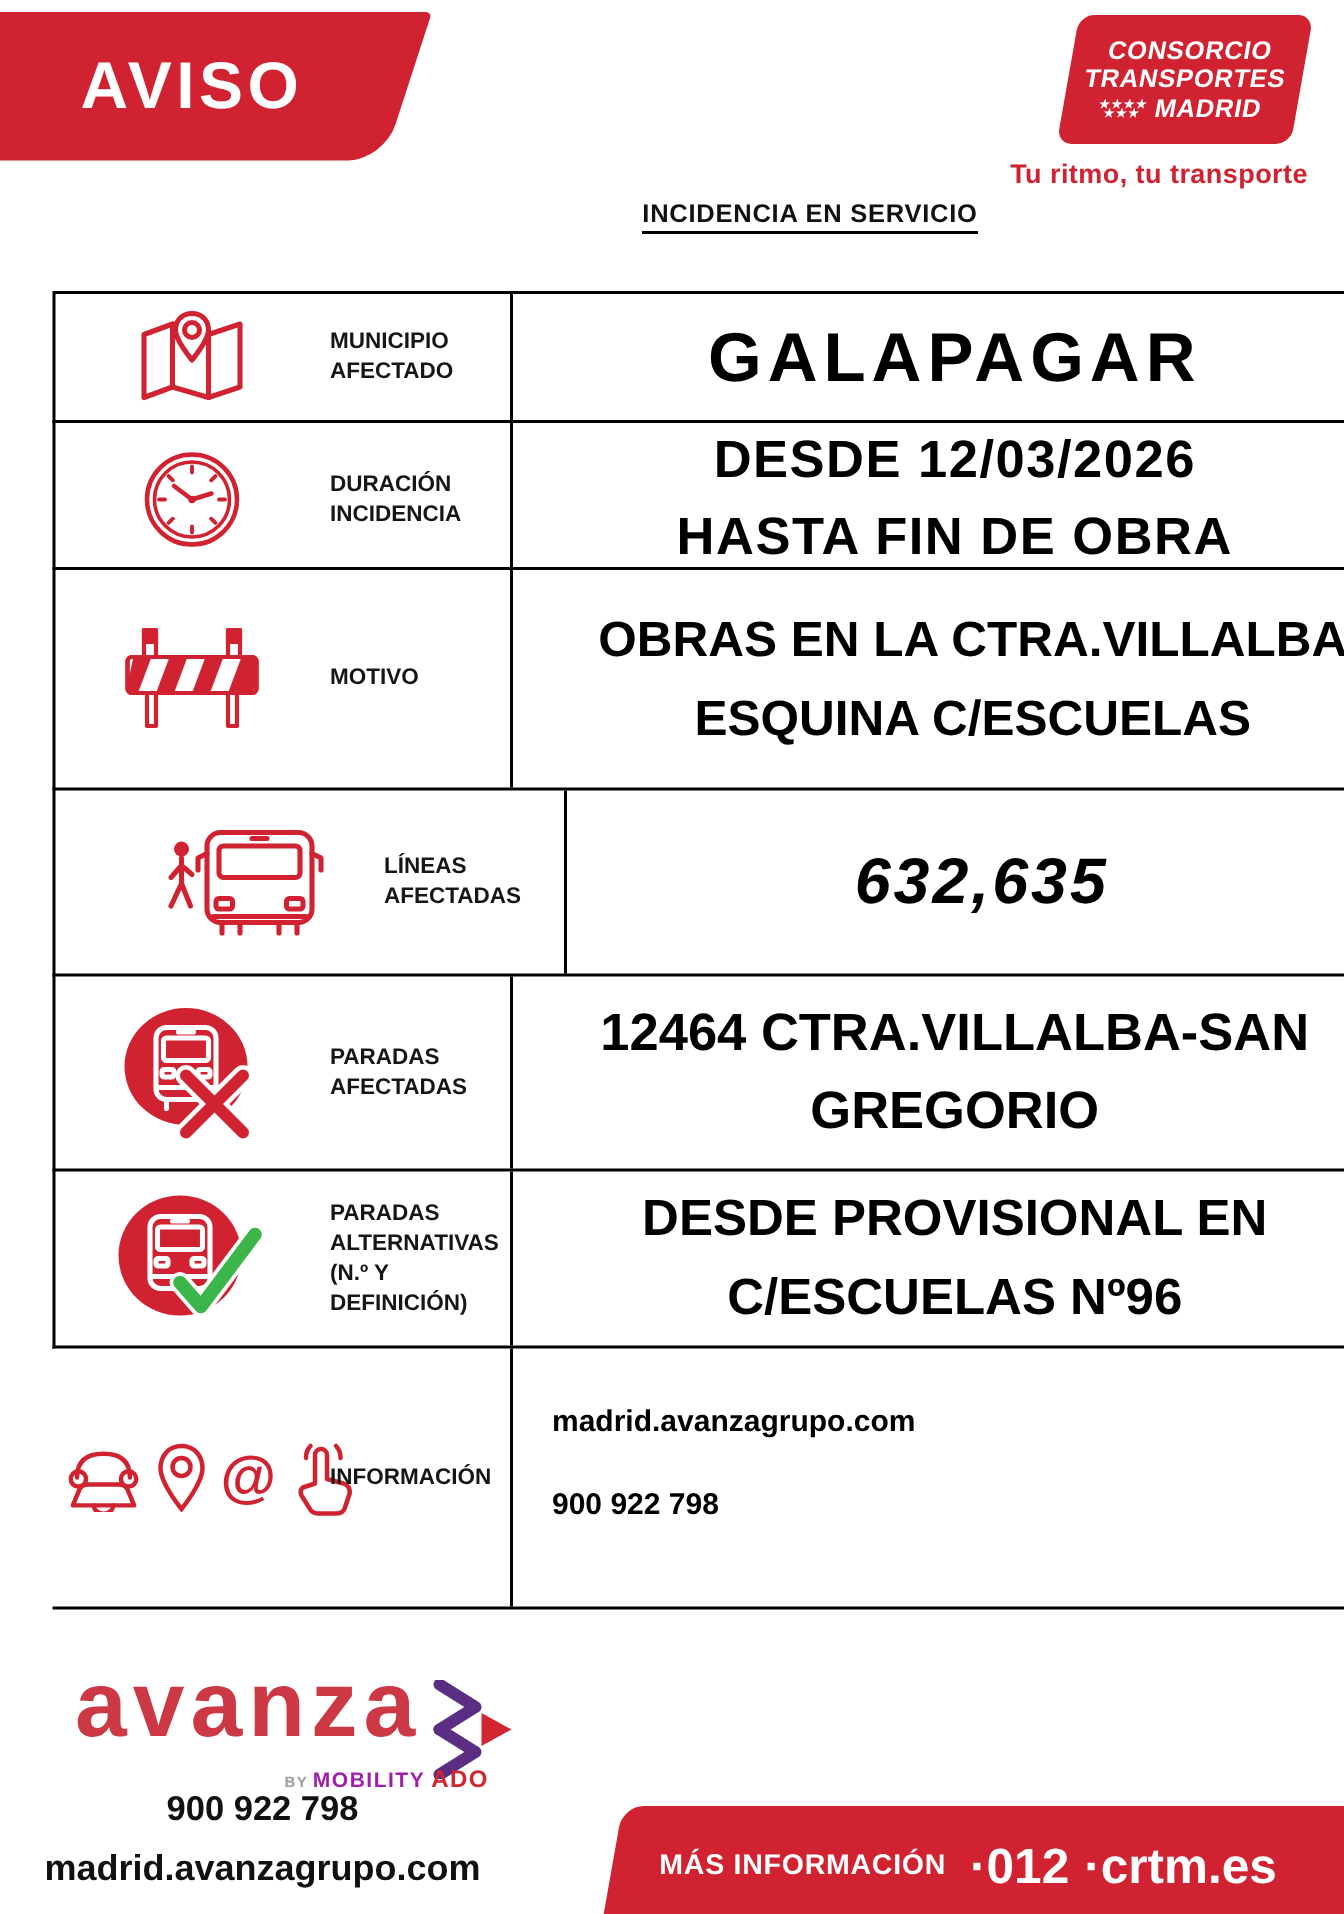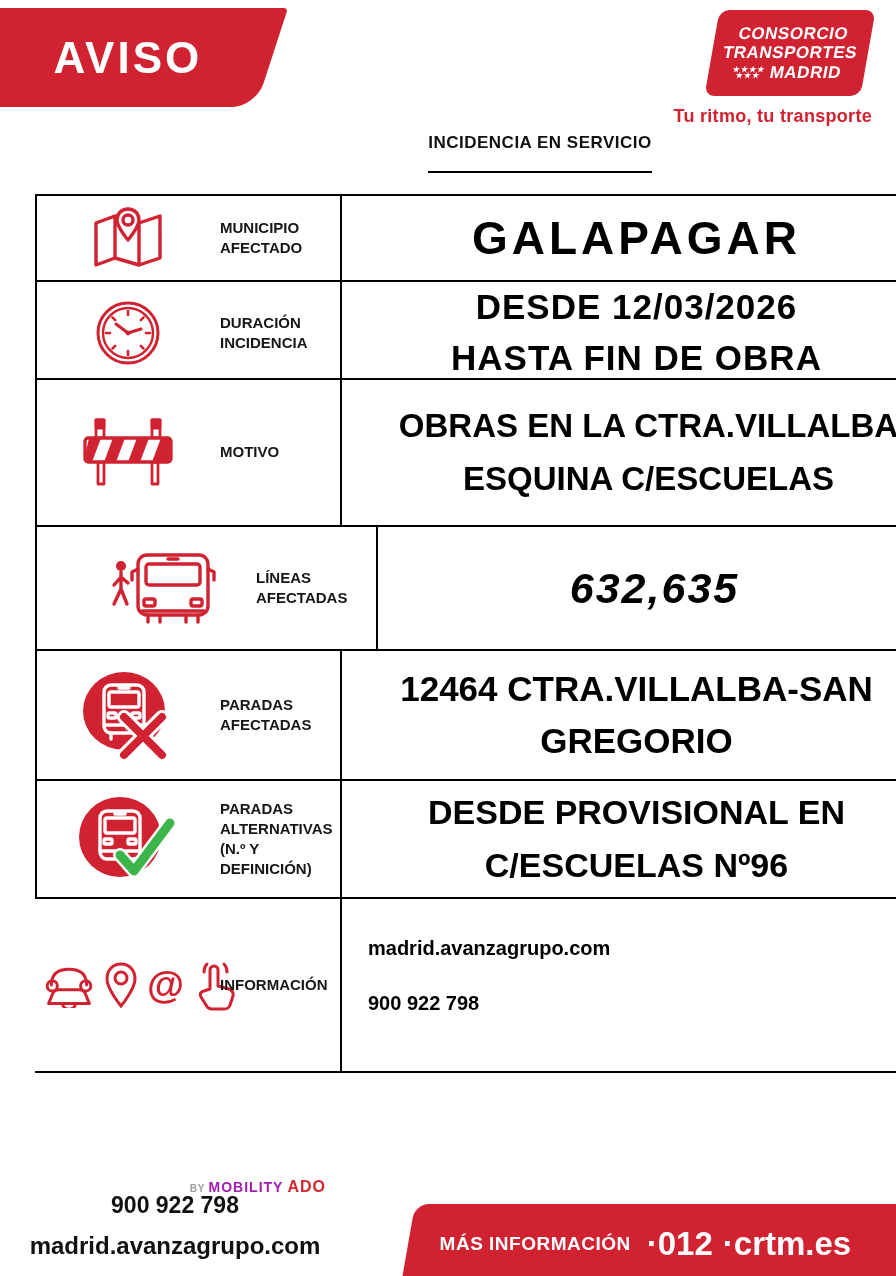--- a/index.html
+++ b/index.html
@@ -47,21 +47,21 @@
   .crtm-tagline{
     position:absolute;right:24px;top:106px;
     color:var(--red);font-size:18px;font-weight:bold;letter-spacing:.3px;
   }
 
   
   .doc-title{
     position:absolute;left:184px;top:133px;width:712px;
     text-align:center;font-size:17px;font-weight:bold;letter-spacing:.5px;
   }
-  .doc-title span{border-bottom:2.5px solid #000;padding-bottom:19px;}
+  .doc-title span{border-bottom:2.5px solid #000;padding-bottom:2px;}
 
   
   .info-table{
     position:absolute;left:35px;top:194px;width:896px;
     border-top:2px solid #000;
   }
   .tline-left{position:absolute;left:0;top:0;width:2px;height:703px;background:#000;}
   .tline-right{position:absolute;right:0;top:0;width:2px;height:877px;background:#000;}
   .trow{
     display:grid;grid-template-columns:185px 120px 1fr;
@@ -308,20 +308,28 @@
         </svg>
       </div>
       <div class="label-cell">INFORMACIÓN</div>
       <div class="value-cell v7">
         <div>madrid.avanzagrupo.com</div>
         <div class="second">900 922 798</div>
       </div>
     </div>
   </div>
 
+  <div class="avanza-wrap">
+    <span class="avanza-word">avanza</span>
+    <svg class="avanza-mark" width="58" height="66" viewBox="0 0 58 66" fill="none">
+      <path d="M6,3 L30,18 L6,33" stroke="#5b2e84" stroke-width="8" stroke-linecap="round" stroke-linejoin="round"></path>
+      <path d="M6,33 L30,48 L6,63" stroke="#5b2e84" stroke-width="8" stroke-linecap="round" stroke-linejoin="round"></path>
+      <path d="M34,22 L54,33 L34,44 Z" fill="#d22630"></path>
+    </svg>
+  </div>
   <div class="by-line">
     <span class="by">BY</span><span class="mobility">MOBILITY</span><span class="ado">ADO</span>
   </div>
   <div class="footer-phone">900 922 798</div>
   <div class="footer-web">madrid.avanzagrupo.com</div>
 
   <div class="bottom-banner">
     <div class="bottom-banner-inner">
       <span class="bb-mas">MÁS INFORMACIÓN</span>
       <span class="bb-012">·012</span>

